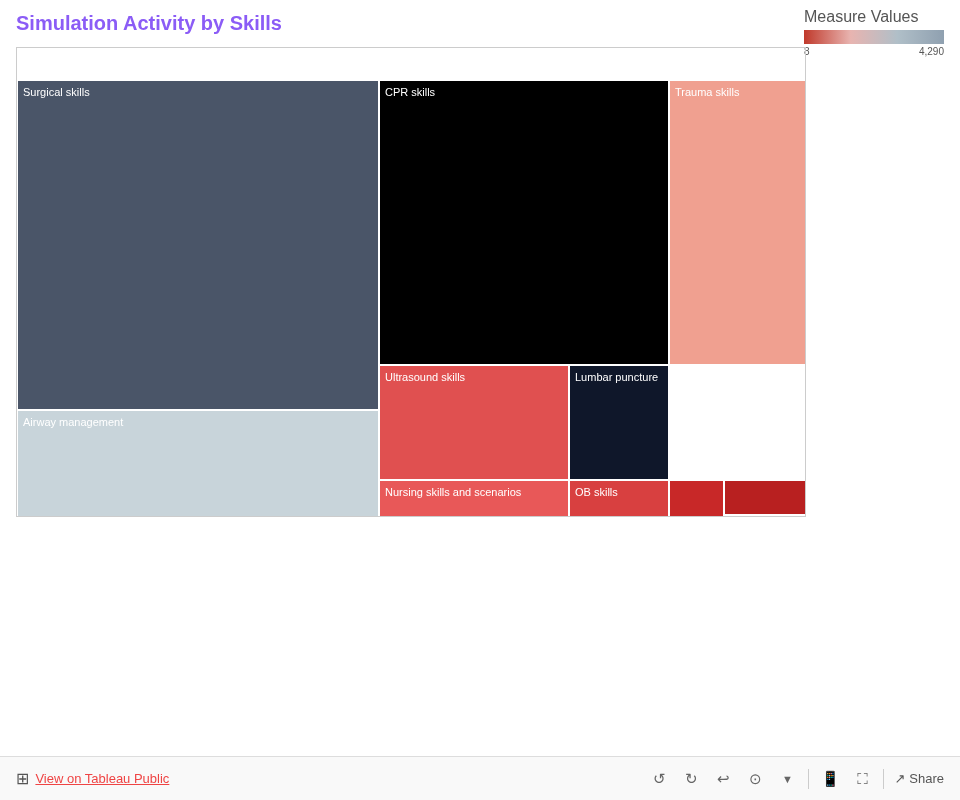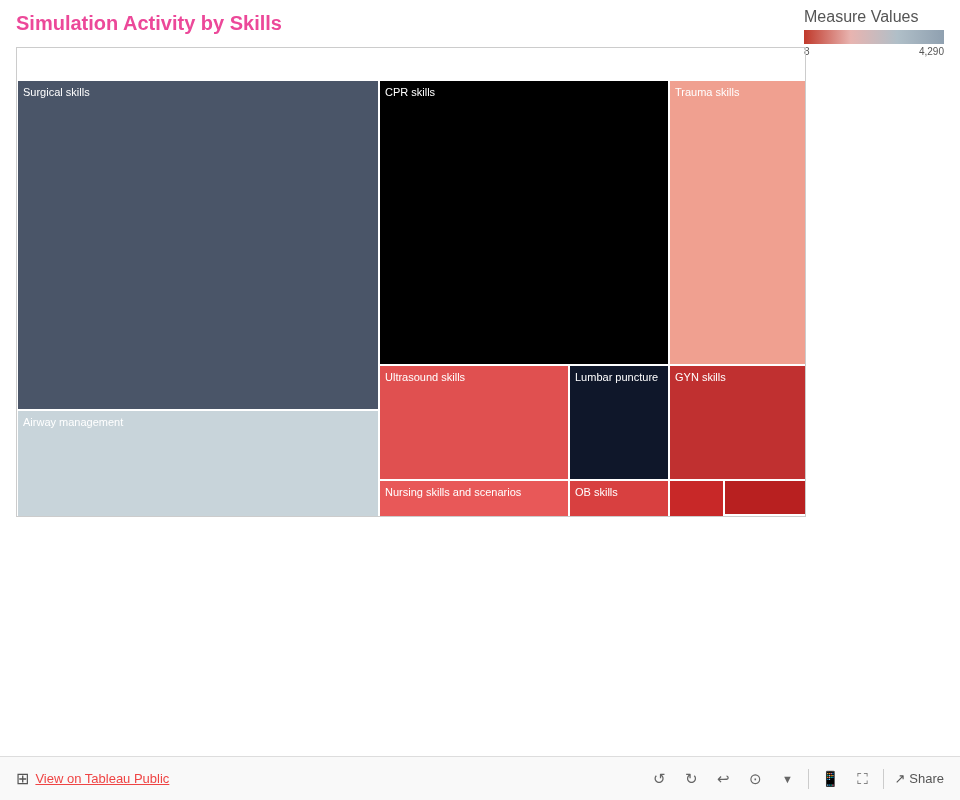--- a/index.html
+++ b/index.html
@@ -5,21 +5,21 @@
     * { box-sizing: border-box; margin: 0; padding: 0; }
     body { font-family: Arial, sans-serif; background: #fff; width: 960px; height: 800px; overflow: hidden; }
 
     #app { width: 960px; height: 800px; display: flex; flex-direction: column; }
 
     #main-content { flex: 1; padding: 12px 16px 0 16px; position: relative; }
 
     #chart-title {
       font-size: 20px;
       font-weight: bold;
-      color: #ec4899;
+      color: #8b5cf6;
       margin-bottom: 12px;
     }
 
     #legend {
       position: absolute;
       top: 8px;
       right: 16px;
       display: flex;
       flex-direction: column;
       align-items: flex-start;
@@ -163,23 +163,20 @@
           <span>Trauma skills</span>
         </div>
         <div class="tm-cell color-airway" style="left: 0px; top: 330px; width: 362px; height: 200px;">
           <span>Airway management</span>
         </div>
         <div class="tm-cell color-ultrasound" style="left: 362px; top: 285px; width: 190px; height: 115px;">
           <span>Ultrasound skills</span>
         </div>
         <div class="tm-cell color-lumbar" style="left: 552px; top: 285px; width: 100px; height: 115px;">
           <span>Lumbar puncture</span>
-        </div>
-        <div class="tm-cell color-gyn" style="left: 652px; top: 285px; width: 138px; height: 115px;">
-          <span>GYN skills</span>
         </div>
         <div class="tm-cell color-nursing" style="left: 362px; top: 400px; width: 190px; height: 70px;">
           <span>Nursing skills and scenarios</span>
         </div>
         <div class="tm-cell color-ob" style="left: 552px; top: 400px; width: 100px; height: 70px;">
           <span>OB skills</span>
         </div>
         <div class="tm-cell color-ob2" style="left: 652px; top: 400px; width: 55px; height: 70px;"></div>
         <div class="tm-cell color-ob3" style="left: 707px; top: 400px; width: 83px; height: 35px;"></div>
         <div class="tm-cell color-small1" style="left: 707px; top: 435px; width: 83px; height: 35px;"></div>

